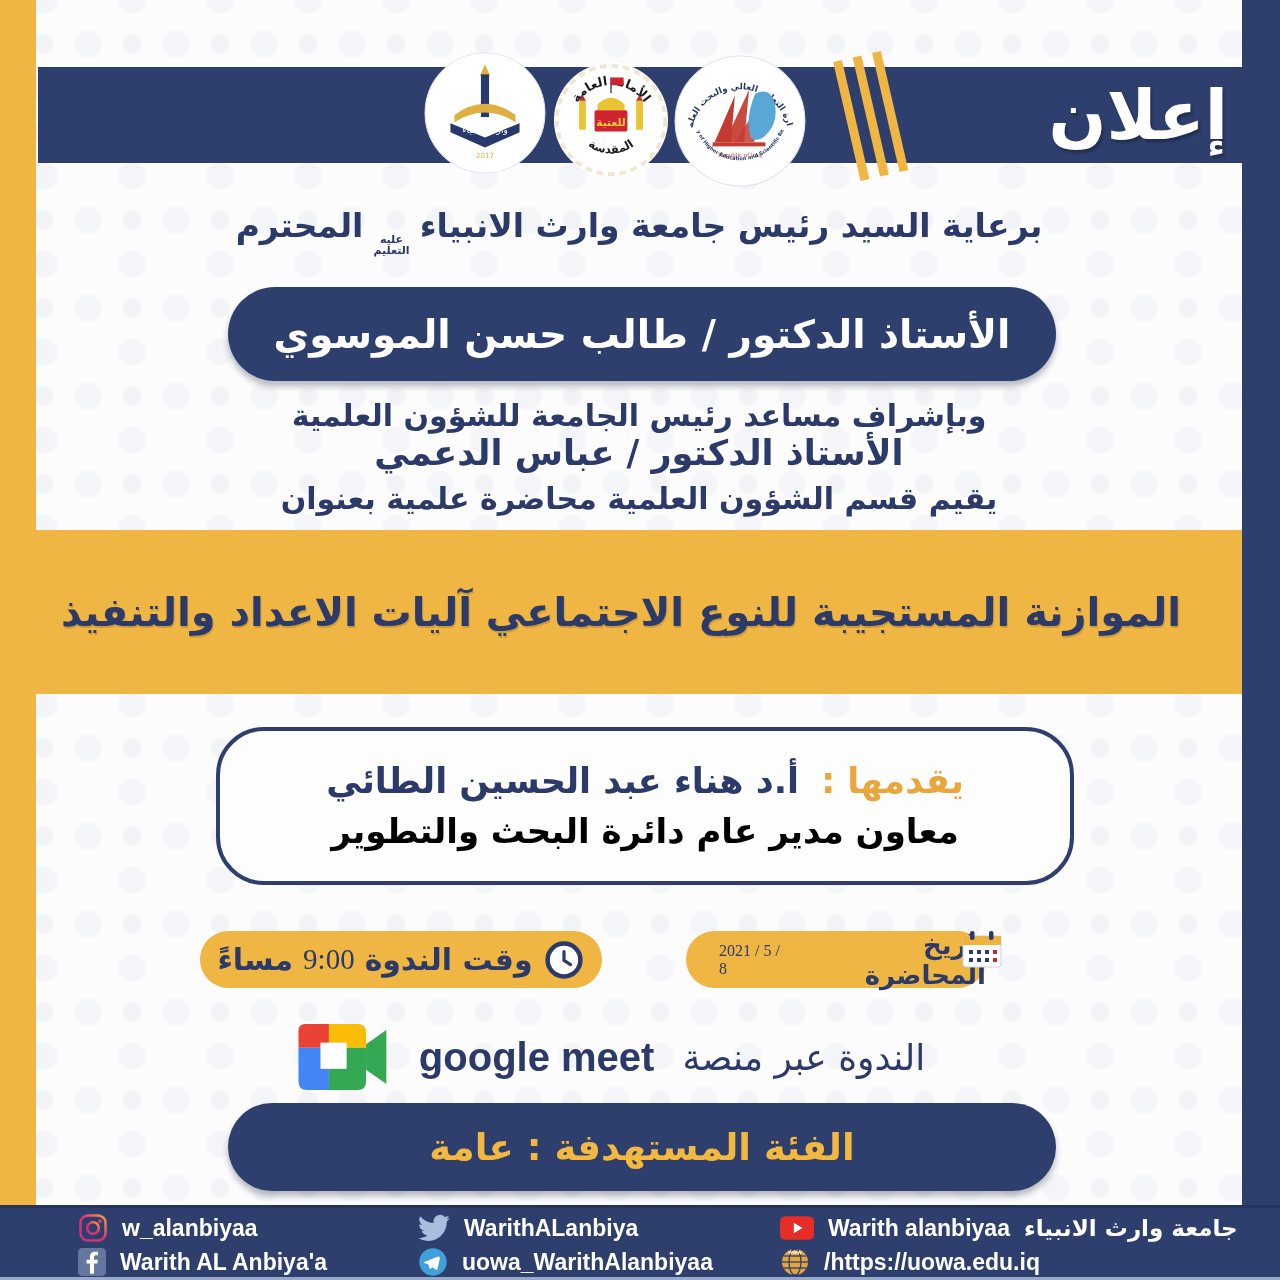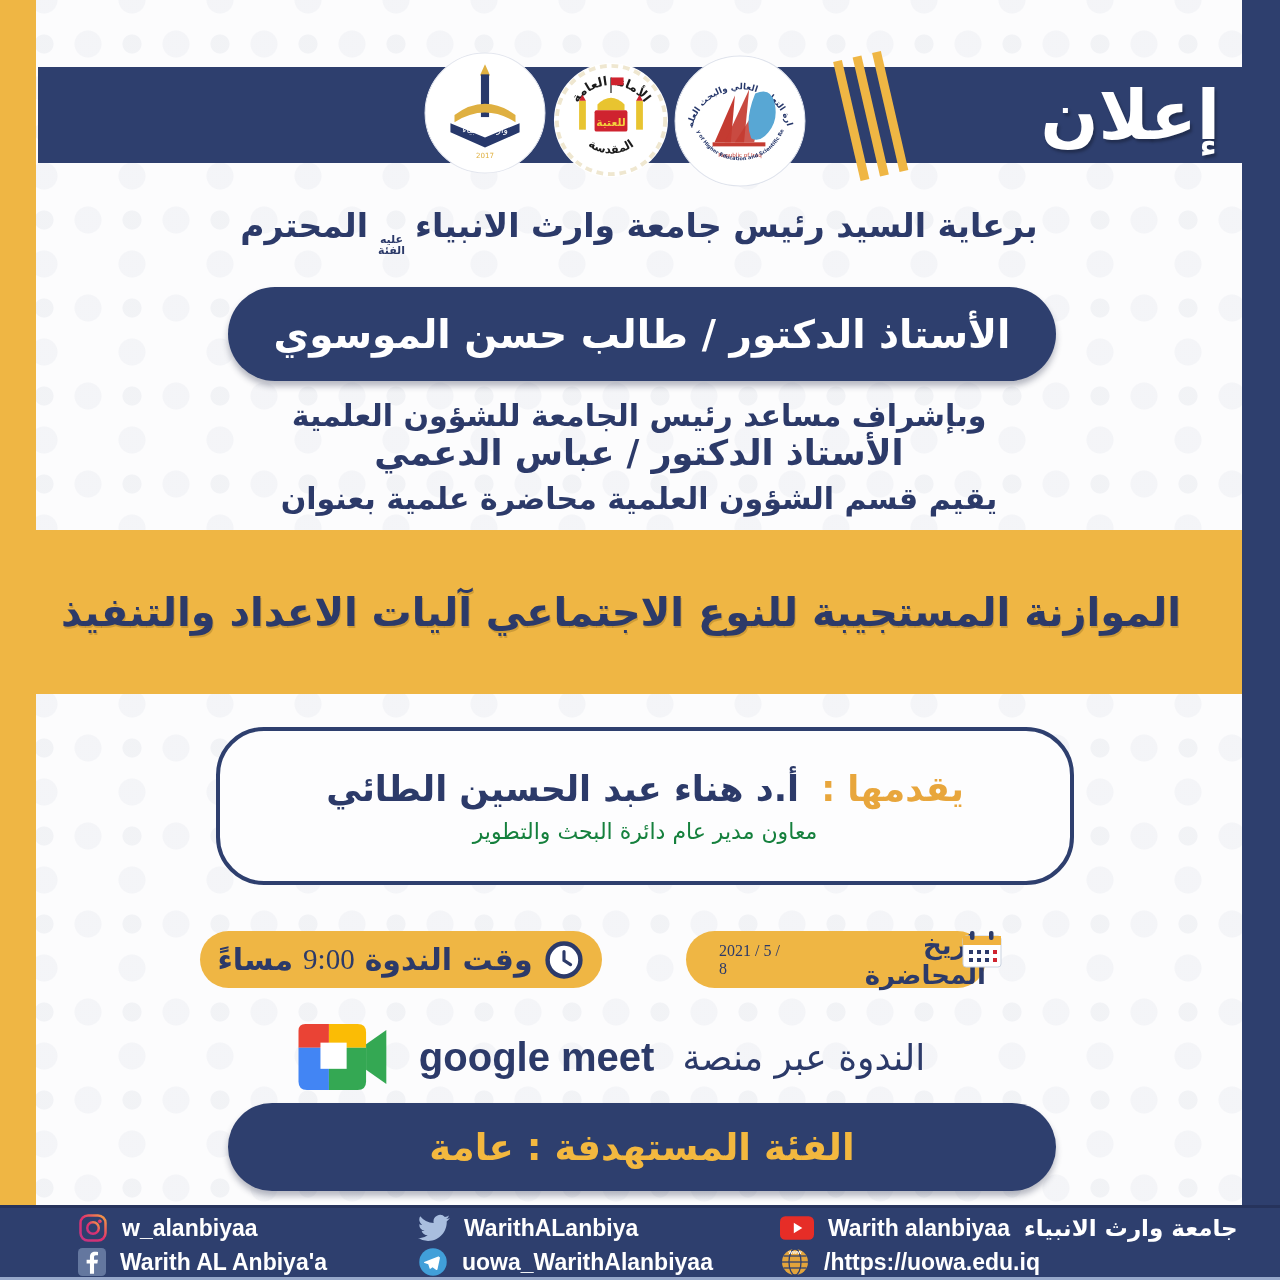--- a/index.html
+++ b/index.html
@@ -12,21 +12,21 @@
       radial-gradient(circle at 100% 50%, rgba(198,204,218,.14) 13px, transparent 14px),
       radial-gradient(circle at 50% 0%, rgba(198,204,218,.14) 13px, transparent 14px),
       radial-gradient(circle at 50% 100%, rgba(198,204,218,.14) 13px, transparent 14px);
     background-size:88px 88px;
     font-family:"DejaVu Sans","Liberation Sans",sans-serif;
   }
   
   .left-bar{position:absolute;left:0;top:0;width:36px;height:1206px;background:#efb644;}
   .right-bar{position:absolute;right:0;top:0;width:38px;height:1280px;background:#2e3f6e;}
   
-  .banner{position:absolute;left:38px;right:8px;top:67px;height:96px;background:#2e3f6e;overflow:visible;padding-left:28px;}
+  .banner{position:absolute;left:38px;right:0;top:67px;height:96px;background:#2e3f6e;overflow:visible;padding-left:28px;}
   .stripes{position:absolute;left:808px;top:-12px;height:120px;display:flex;gap:11px;transform:rotate(-13deg);}
   .stripes i{display:block;width:9px;height:122px;background:#efb644;}
   .banner-title{
     position:absolute;right:52px;top:0;height:96px;display:flex;align-items:center;
     color:#fff;font-size:68px;font-weight:bold;text-shadow:2px 3px 3px rgba(0,0,0,.28);
   }
   .logo{position:absolute;border-radius:50%;z-index:5;}
   
   .patronage{
     position:absolute;left:38px;right:40px;top:206px;text-align:center;direction:rtl;
@@ -50,21 +50,21 @@
     display:flex;align-items:center;justify-content:center;direction:rtl;
   }
   .title-band .t{font-size:40px;font-weight:bold;color:#2c3a69;text-shadow:1px 2px 0 rgba(60,40,0,.18);}
   .presenter-box{
     position:absolute;left:216px;top:727px;width:850px;height:150px;background:#fdfdfe;
     border:4px solid #2e3f6e;border-radius:48px;
     display:flex;flex-direction:column;align-items:center;justify-content:center;direction:rtl;gap:10px;
   }
   .presenter-box .line1{font-size:35px;font-weight:bold;color:#2c3a69;}
   .presenter-box .line1 .lbl{color:#e8a63c;margin-left:10px;}
-  .presenter-box .line2{font-size:22px;font-weight:normal;color:#15803d;}
+  .presenter-box .line2{font-size:34px;font-weight:bold;color:#000000;}
   .pill{
     position:absolute;top:931px;height:57px;background:#efb644;border-radius:30px;
     display:flex;align-items:center;justify-content:center;direction:rtl;
     color:#2c3a69;font-weight:bold;gap:10px;
   }
   .pill .num{direction:ltr;font-family:"Liberation Serif",serif;font-weight:normal;}
   .time-pill{left:200px;width:402px;font-size:30px;}
   .time-pill .num{font-size:29px;}
   .date-pill{left:686px;width:292px;font-size:26px;padding-left:8px;}
   .date-pill .num{font-size:16px;margin-left:25px;}
@@ -145,21 +145,21 @@
     </g>
     <path d="M80 38 q15 -7 19 9 q4 17 -6 29 q-9 11 -17 6 q-7 -17 4 -44 Z" fill="#58a7d4"></path>
     <rect x="38" y="86" width="52" height="4" fill="#c43b31"></rect>
     <text x="65" y="100" font-size="5.5" fill="#c43b31" text-anchor="middle">Republic of Iraq</text>
     <text font-size="5" font-weight="bold" fill="#27386b"><textPath href="#a3b" startOffset="50%" text-anchor="middle">Ministry of Higher Education and Scientific Research</textPath></text>
   </svg>
 
   <div class="patronage">
     <span>برعاية السيد  رئيس جامعة وارث الانبياء</span><span class="honorific">
         <span>عليه</span>
-        <span>الفئة</span>
+        <span>التعليم</span>
       </span><span>المحترم</span>
   </div>
 
   <div class="plate name-plate">
     <span>الأستاذ الدكتور / طالب حسن الموسوي</span>
   </div>
 
   <div class="supervision">
     <div class="l1">وبإشراف مساعد رئيس الجامعة للشؤون العلمية</div>
     <div class="l2">الأستاذ الدكتور / عباس الدعمي</div>

